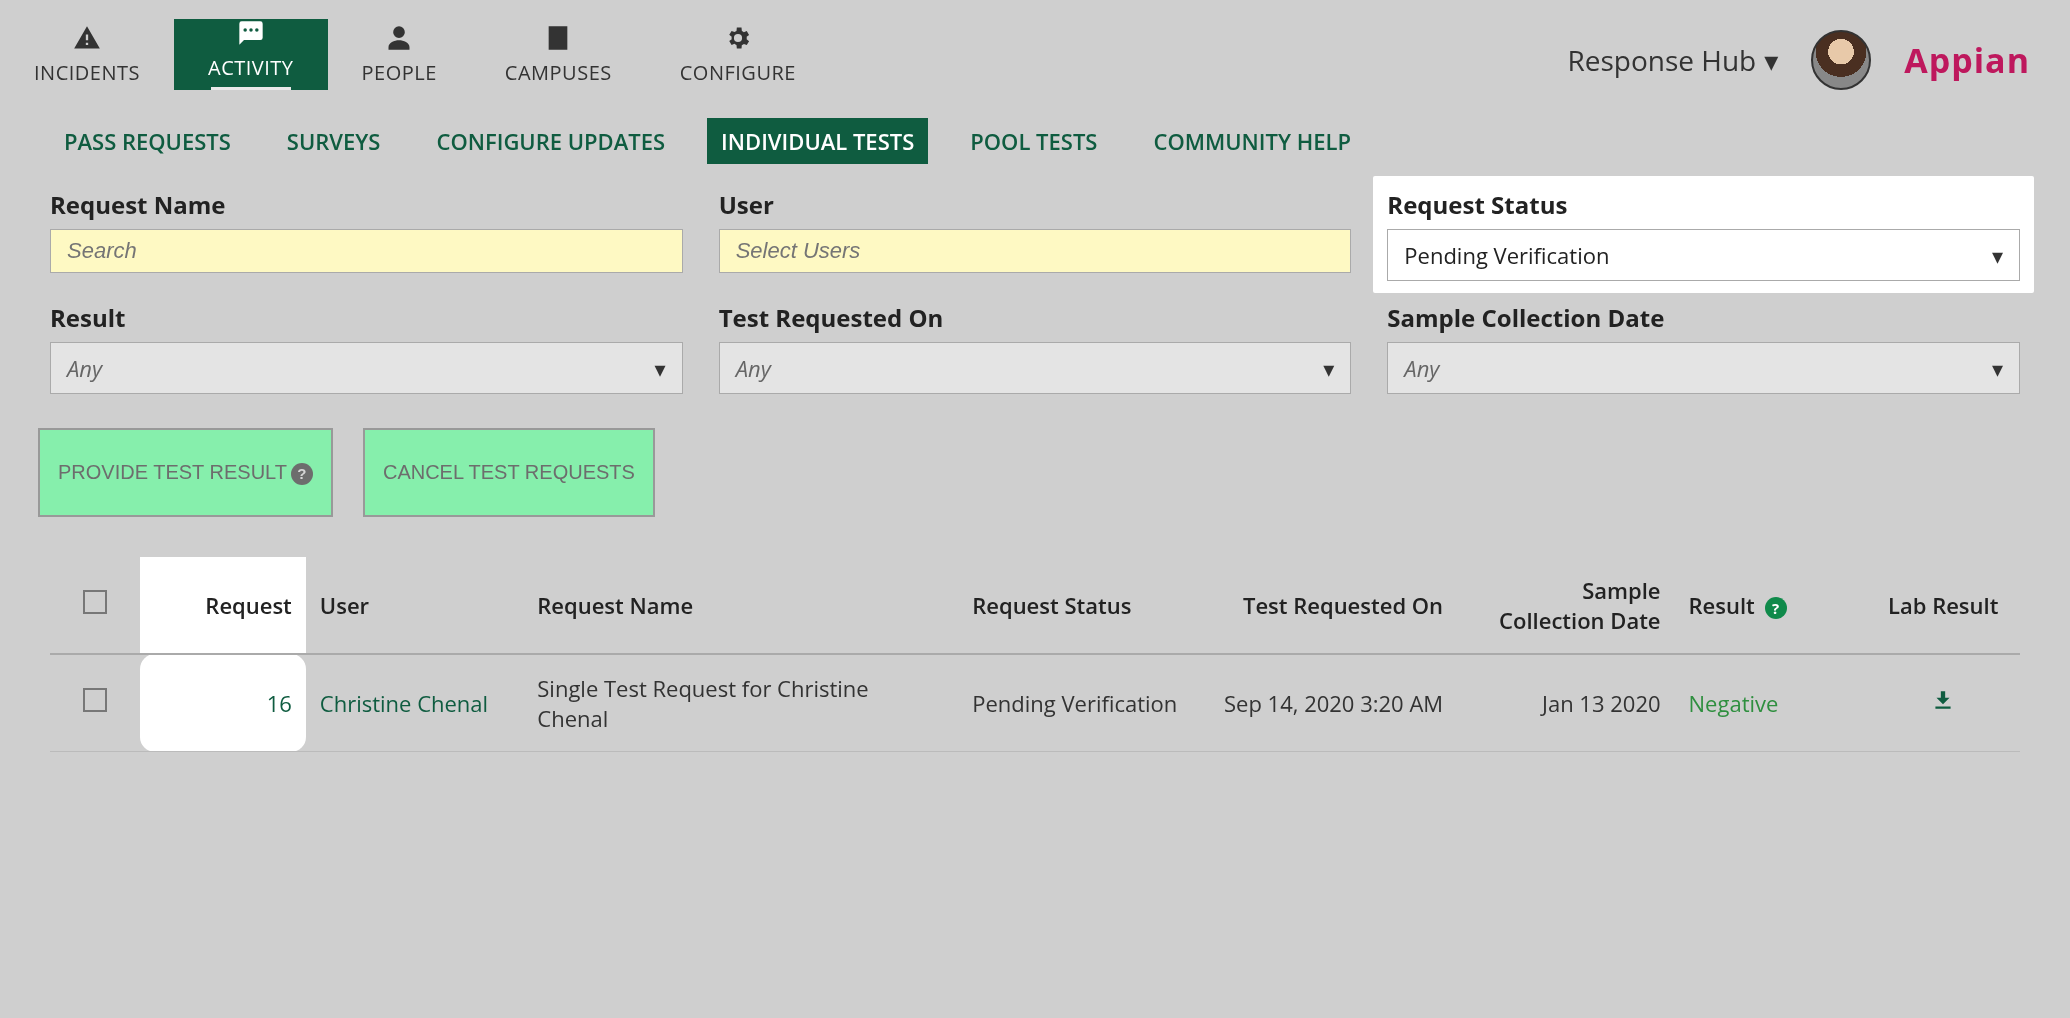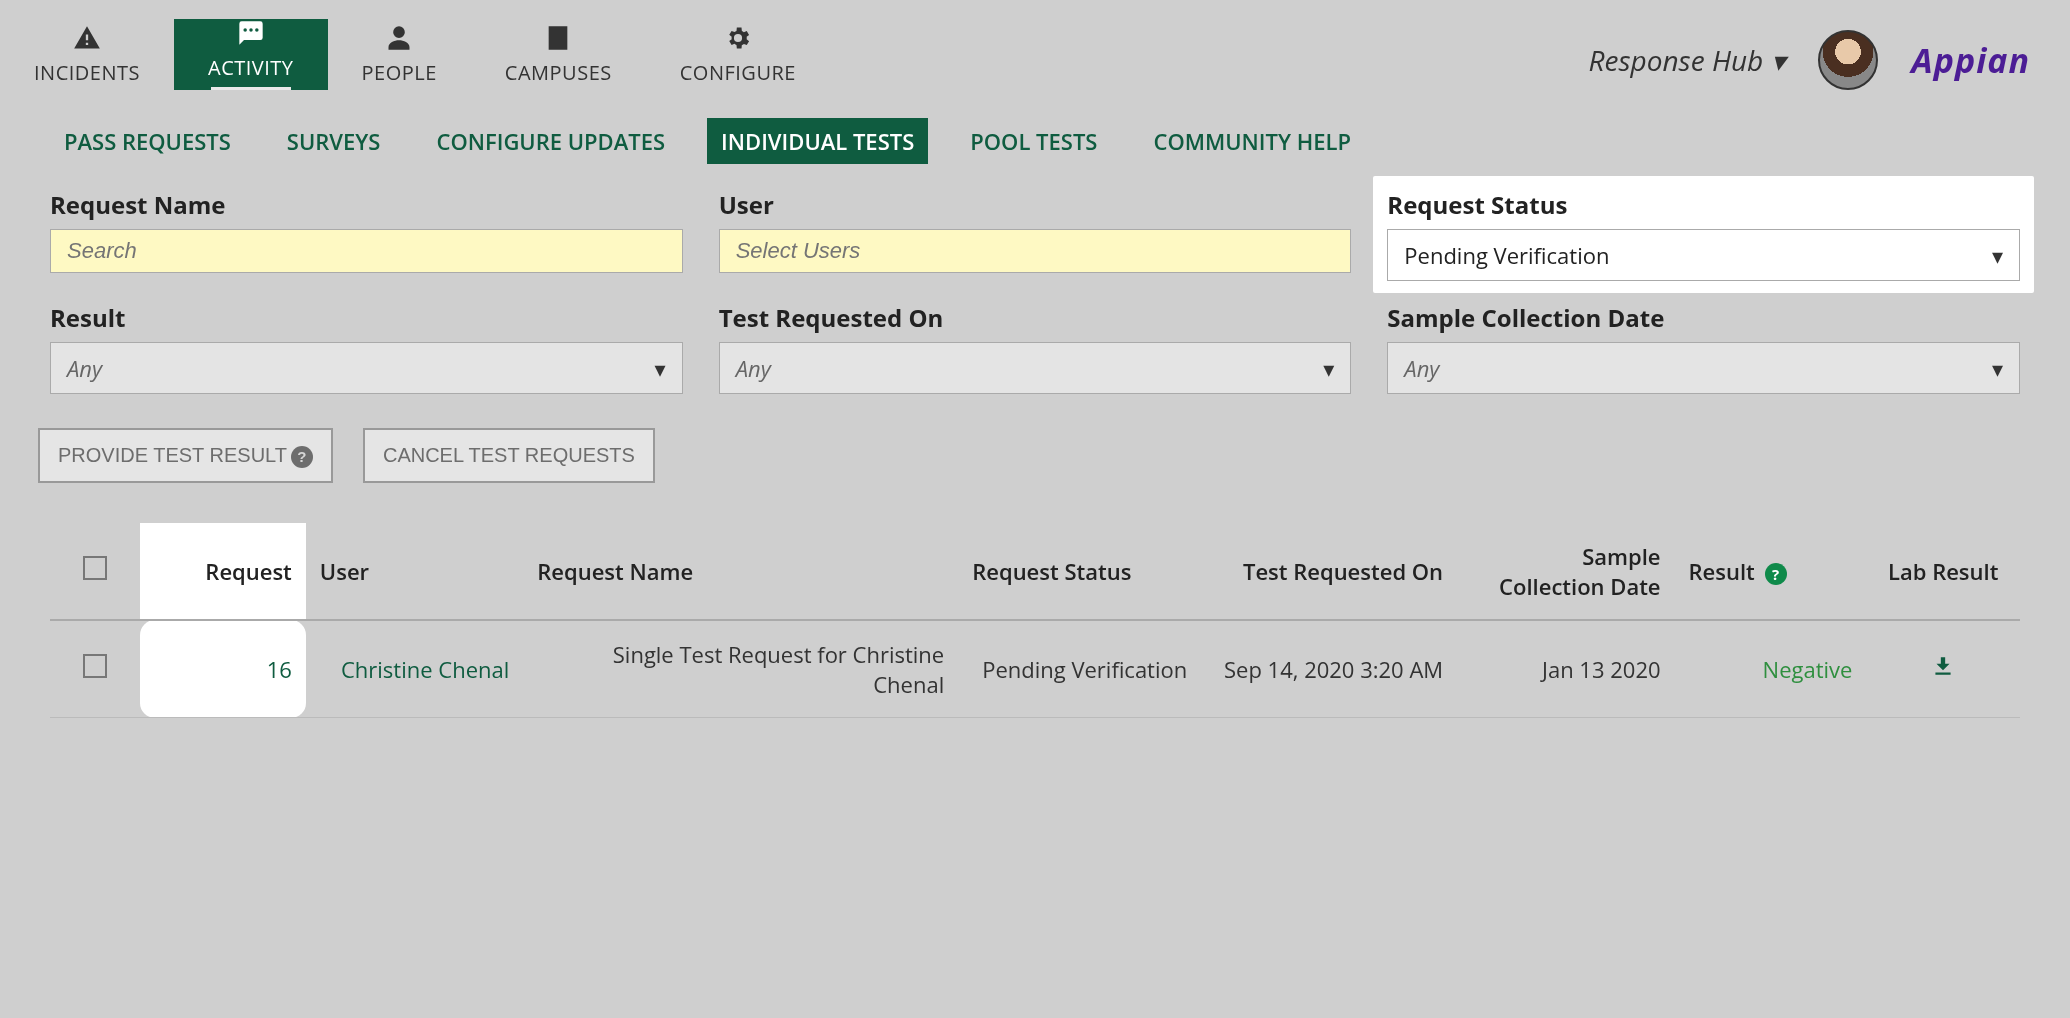--- a/index.html
+++ b/index.html
@@ -43,39 +43,38 @@
     width:80px;
     background:#e9e9e9;
     margin-top:2px;
   }
   .topnav-item .icon { font-size: 26px; line-height:1; }
   .spacer { flex:1; }
   .hub {
     display:flex;
     align-items:center;
     gap:33px;
-    font-style:italic;
   }
   .hub-label {
     font-size: 28px;
     color:#333;
     display:flex;
     align-items:center;
     gap:8px;
   }
   .avatar {
     width:60px; height:60px; border-radius:50%;
     border:2px solid #333;
     background: radial-gradient(circle at 50% 35%, #e8c9a9 0 28%, #4a2f21 28% 55%, #888 55% 100%);
   }
   .brand {
     font-weight:700;
     font-size:34px;
     letter-spacing:1px;
-    color:#4c1d95;
+    color:#be185d;
   }
   
   .subtabs {
     display:flex;
     gap: 28px;
     padding: 28px 50px 14px 50px;
     align-items:center;
   }
   .subtab {
     font-size: 22px;
@@ -133,24 +132,24 @@
     color:#666;
   }
   
   .actions {
     display:flex;
     gap:30px;
     padding: 24px 38px 40px 38px;
   }
   .btn {
     border:2px solid #999;
-    background:#e5e5e5;
+    background:#86efac;
     color:#6d6d6d;
     font-size:20px;
-    padding:12px 18px;
+    padding:29px 18px;
     text-align:center;
     line-height:1.35;
     cursor:pointer;
   }
   .help-circ {
     display:inline-flex;
     width:22px;height:22px;border-radius:50%;
     background:#6d6d6d;color:#d6d6d6;
     align-items:center;justify-content:center;
     font-size:15px;font-weight:700;margin-left:4px;
@@ -164,21 +163,21 @@
     text-align:left;
     font-size:22px;
     padding: 18px 14px;
     vertical-align:middle;
   }
   thead th {
     border-bottom:2px solid #aaa;
     font-weight:600;
     color:#222;
   }
-  tbody td { border-bottom:1px solid #bbb; color:#333;text-align:right; }
+  tbody td { border-bottom:1px solid #bbb; color:#333; }
   .right { text-align:right; }
   .center { text-align:center; }
   .checkbox {
     width:24px;height:24px;border:2px solid #777;display:inline-block;
   }
   .col-request-highlight {
     background:#fff;
     text-align:right;
   }
   .link-green { color:#0f5c40;border-radius:15px; }

